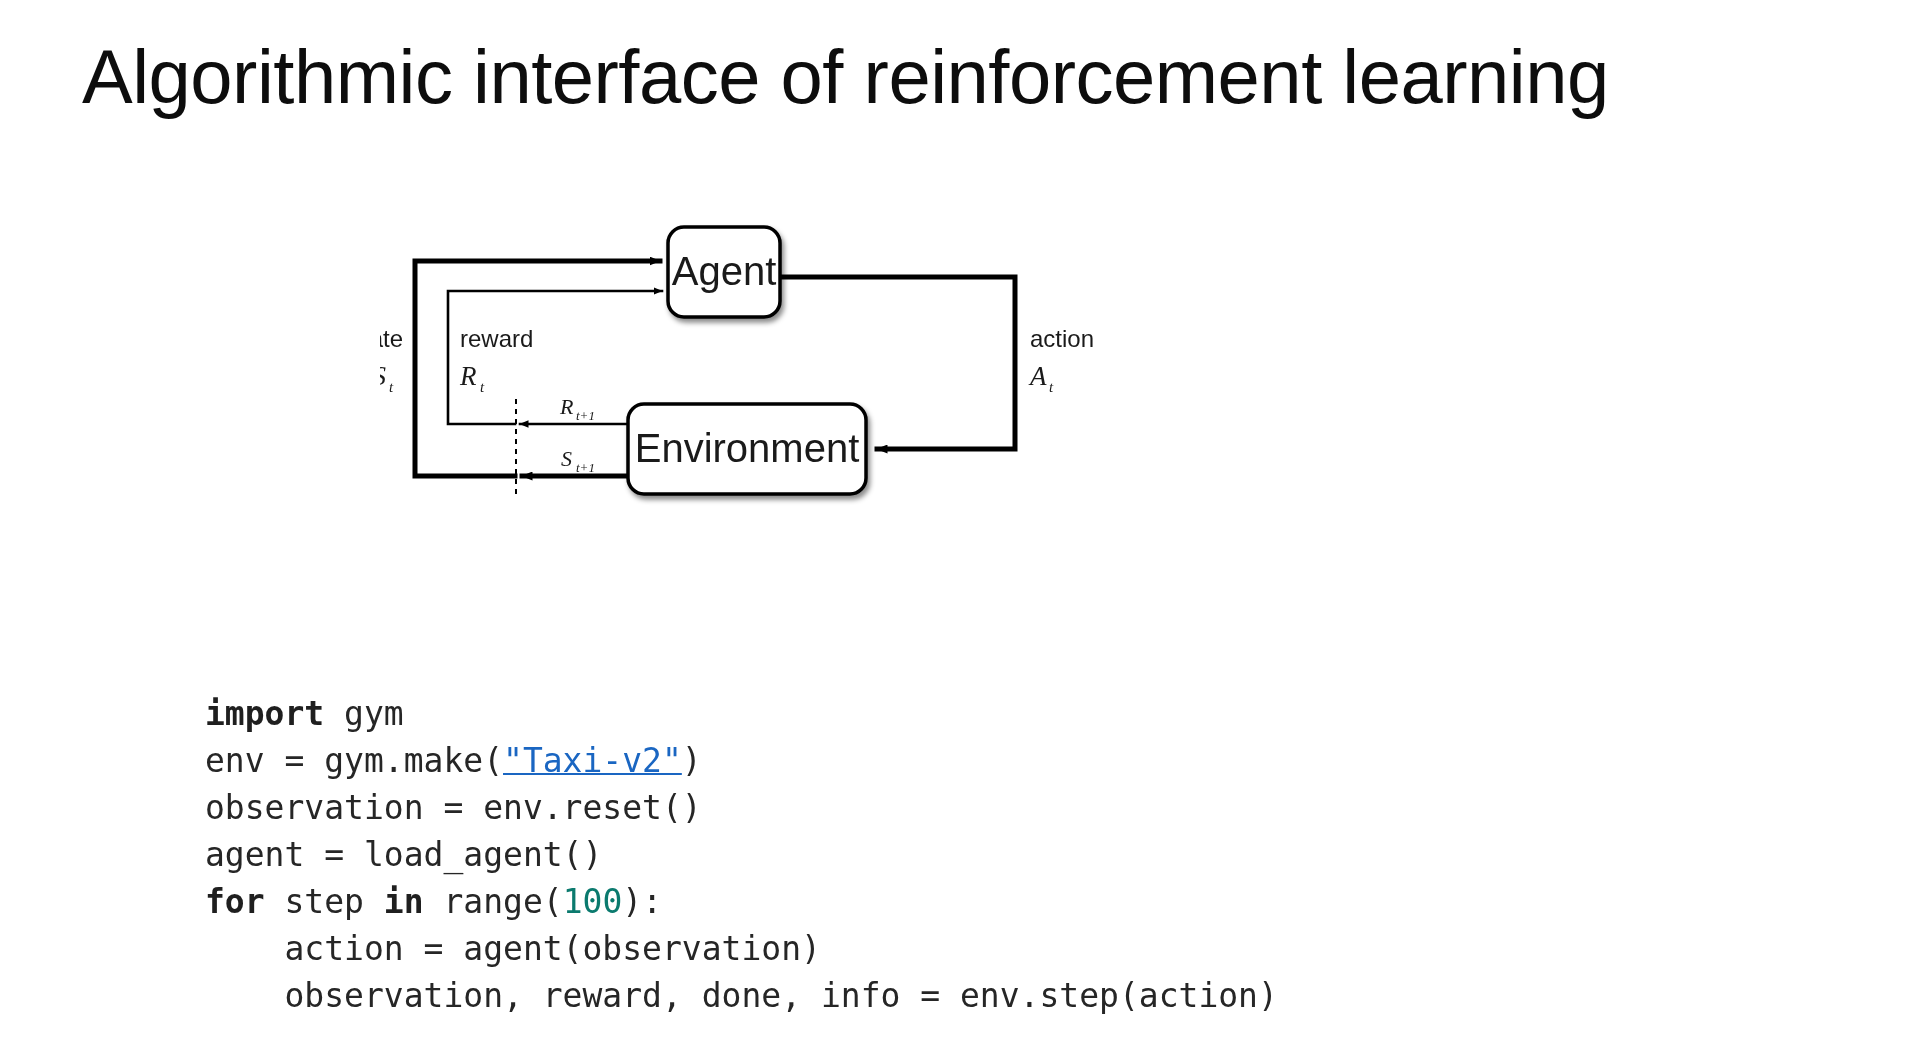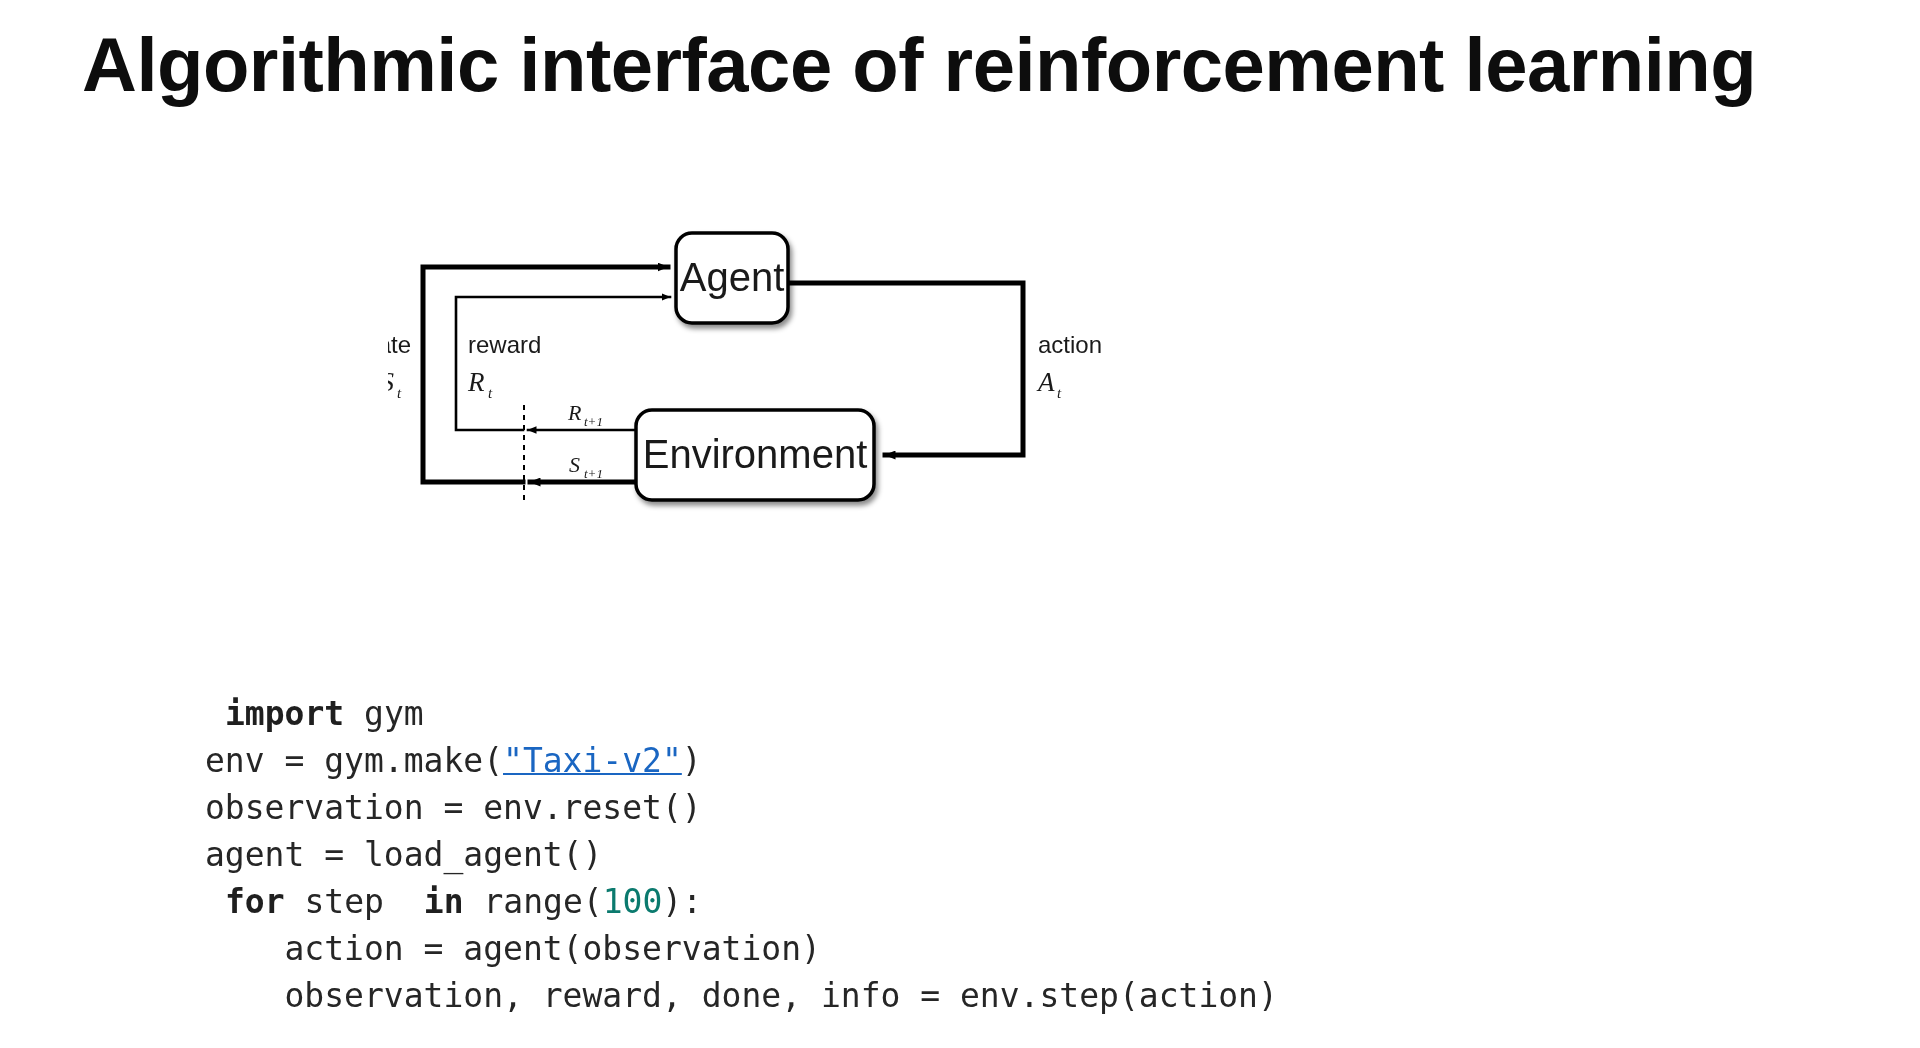--- a/index.html
+++ b/index.html
@@ -13,39 +13,38 @@
     position: relative;
     overflow: hidden;
     font-family: "Liberation Sans", sans-serif;
     color: #000000;
   }
 
   
   #slide-title {
     position: absolute;
     left: 82px;
-    top: 24px;
+    top: 36px;
     width: 1760px;
     font-family: "Liberation Sans", sans-serif;
     font-size: 76px;
-    font-weight: 700;
+    font-weight: 400;
     letter-spacing: -0.5px;
     line-height: 1.08;
     color: #0d0d0d;
     white-space: nowrap;
   }
 
   
   #rl-diagram {
     position: absolute;
     left: 380px;
-    top: 205px;
+    top: 199px;
     width: 820px;
     height: 330px;
-    margin-left: 8px;
   }
   #rl-diagram svg {
     display: block;
     width: 820px;
     height: 330px;
   }
 
   .box-label {
     font-family: "Liberation Sans", sans-serif;
     font-size: 40px;
@@ -86,21 +85,21 @@
     position: absolute;
     left: 205px;
     top: 690px;
     font-family: "DejaVu Sans Mono", "Liberation Mono", monospace;
     font-size: 33px;
     line-height: 47px;
     color: #262626;
     white-space: pre;
   }
   #code-block .ln { display: block; }
-  .kw  { font-weight: bold; color: #1f1f1f; margin-left: 20px; }
+  .kw  { font-weight: bold; color: #1f1f1f; }
   .num { color: #0b7a6e; margin-top: 16px; }
   .str-link {
     color: #1a66c2;
     text-decoration: underline;
     text-decoration-thickness: 2px;
   }
 </style>
 </head>
 <body>
 

